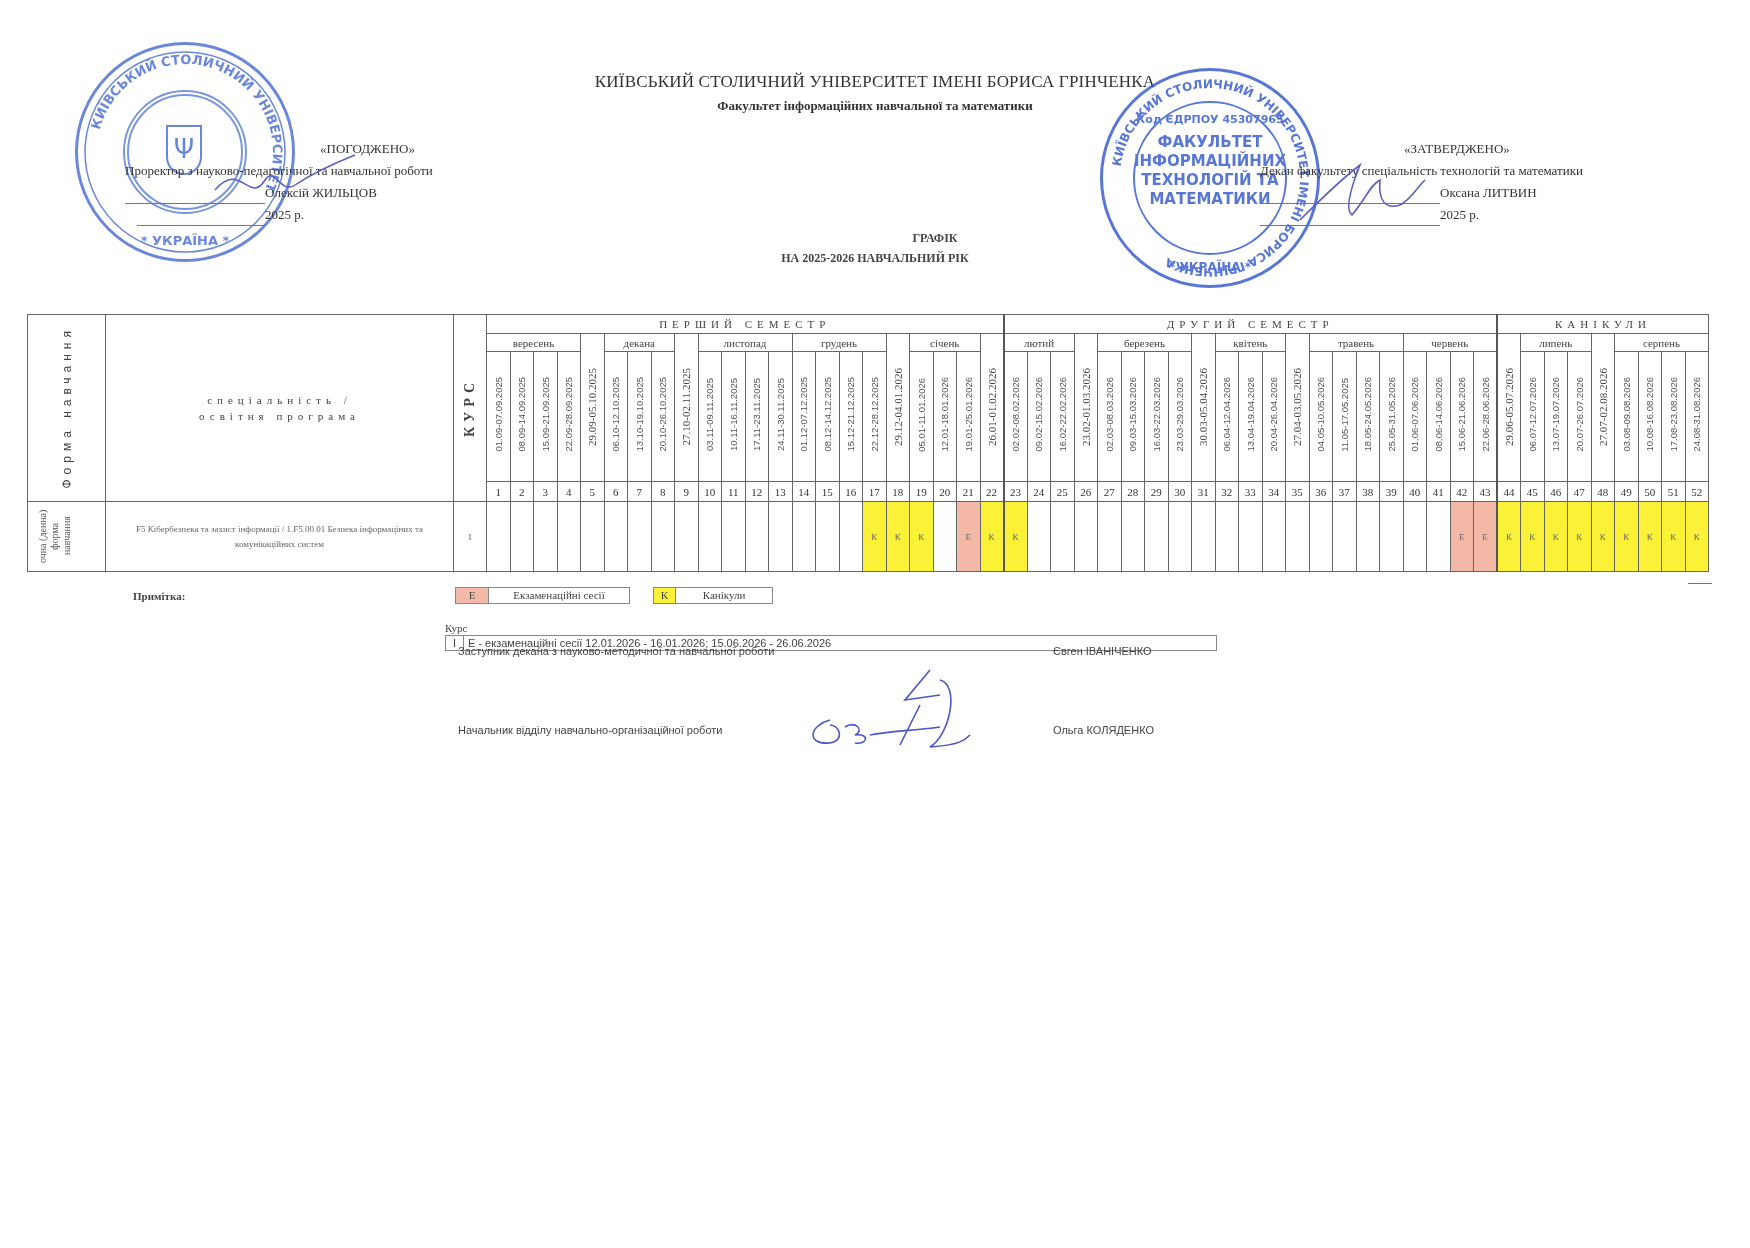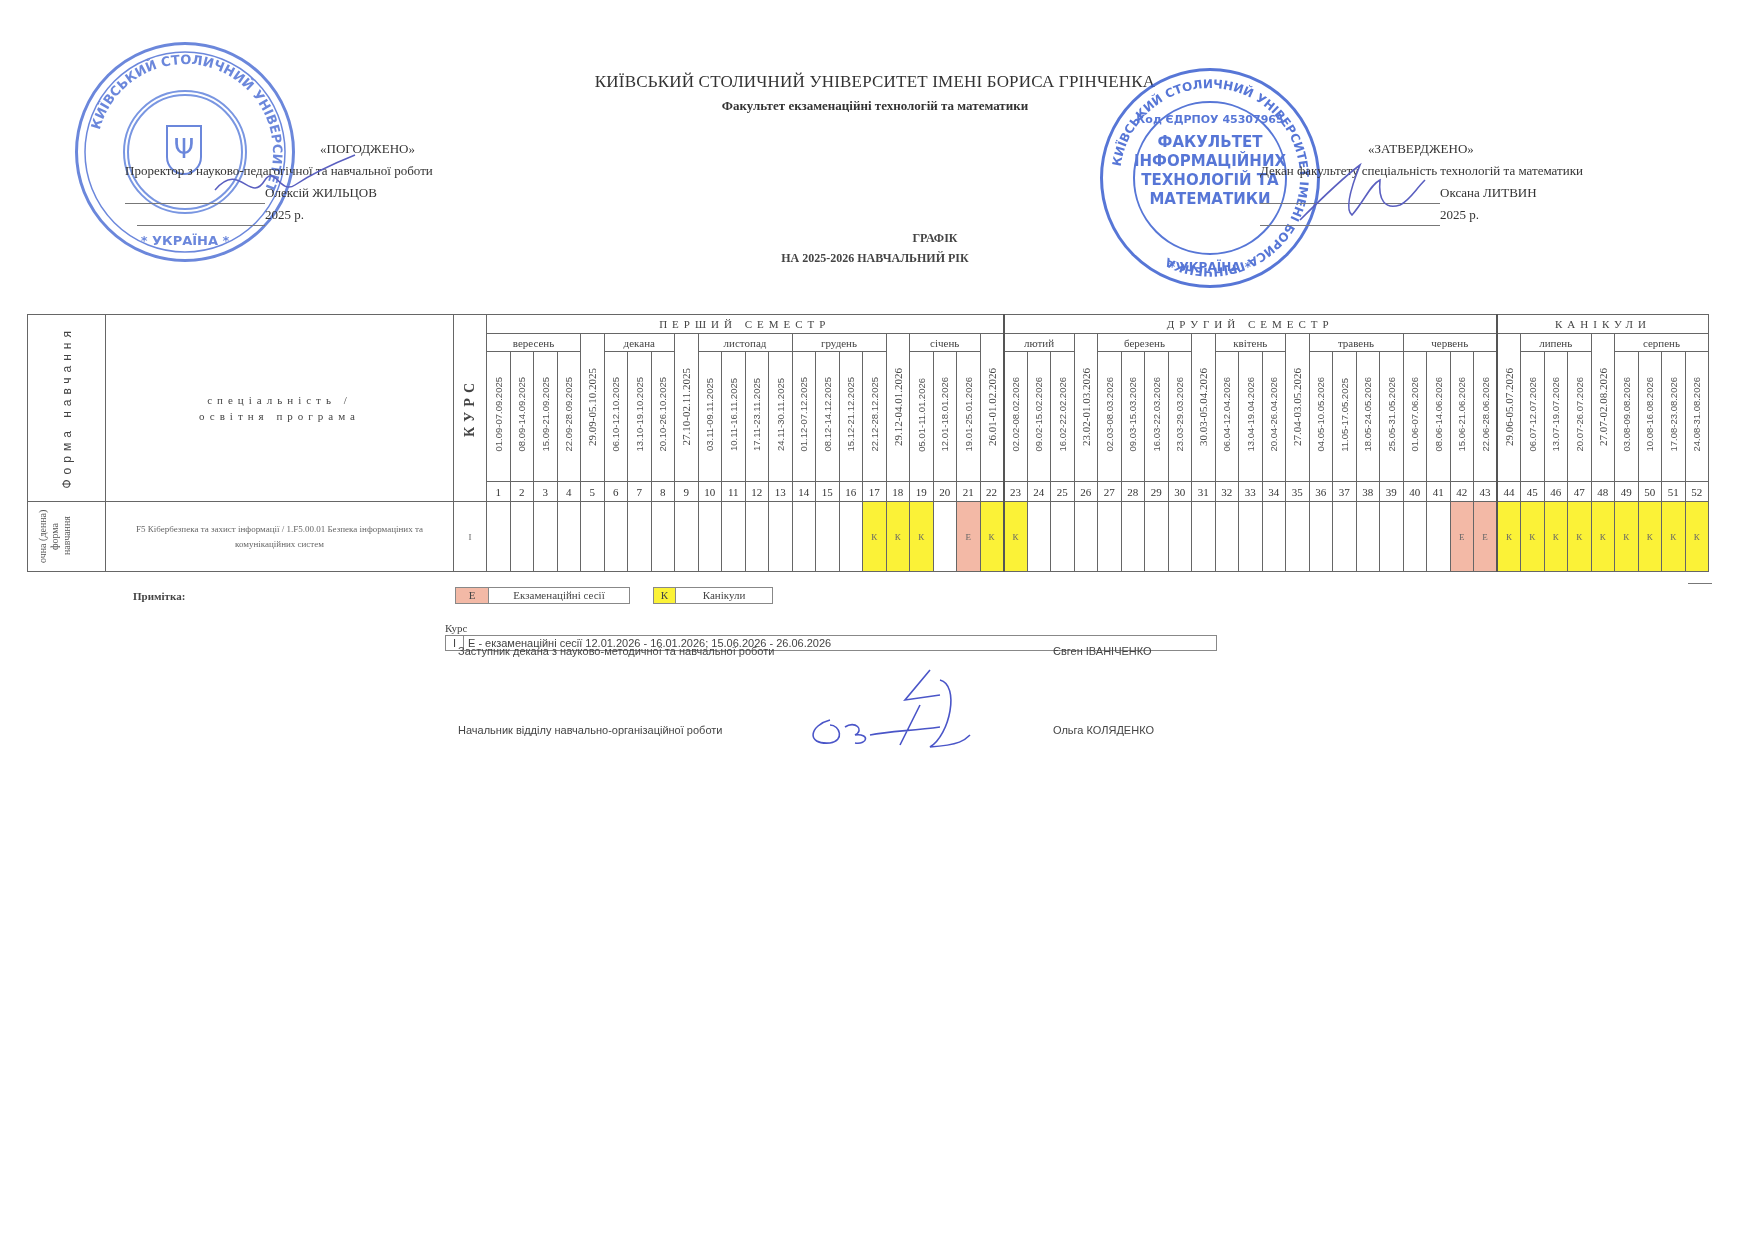--- a/index.html
+++ b/index.html
@@ -6,21 +6,21 @@
   html, body { width: 1750px; height: 1248px; background: #ffffff; overflow: hidden; }
   body { position: relative; font-family: "Liberation Serif", "DejaVu Serif", serif; color: #3a3a3a; }
 
   .abs { position: absolute; }
 
   .univ { left: 0; width: 1750px; top: 72px; text-align: center; font-size: 17px; color: #333; letter-spacing: 0.2px; }
   .faculty { left: 0; width: 1750px; top: 98px; text-align: center; font-size: 13px; font-weight: bold; color: #333; }
 
   .approve-left { left: 125px; top: 138px; width: 350px; font-size: 13px; color: #333; line-height: 22px; }
   .approve-right { left: 1260px; top: 138px; width: 390px; font-size: 13px; color: #333; line-height: 22px; }
-  .approve-title { text-align: right; padding-right: 60px; }
+  .approve-title { text-align: right; padding-right: 60px; margin-left: 36px; }
   .approve-right .approve-title { text-align: left; padding-left: 108px; }
   .sig-line { display: flex; align-items: flex-end; }
   .sig-line .blank { border-bottom: 1px solid #777; height: 16px; display: inline-block; }
 
   .doc-title { left: 0; width: 1750px; top: 228px; text-align: center; font-size: 12px; font-weight: bold; color: #444; line-height: 20px; }
   .doc-title div:first-child { margin-left: 120px; }
 
   
   .stamp { position: absolute; border-radius: 50%; border: 3px solid #3a5fd0; color: #3a5fd0; font-family: "DejaVu Sans", sans-serif; }
   .stamp-left { left: 75px; top: 42px; width: 220px; height: 220px; opacity: 0.75; }
@@ -75,21 +75,21 @@
   .sign-row .name { position: absolute; left: 595px; text-align: right; }
   .sign-1 { top: 645px; }
   .sign-2 { top: 724px; }
 
   .edge-mark { position: absolute; left: 1688px; top: 583px; width: 24px; height: 1px; background: #777; }
 </style>
 </head>
 <body>
 
 <div class="abs univ">КИЇВСЬКИЙ СТОЛИЧНИЙ УНІВЕРСИТЕТ ІМЕНІ БОРИСА ГРІНЧЕНКА</div>
-<div class="abs faculty">Факультет екзаменаційні технологій та математики</div>
+<div class="abs faculty">Факультет інформаційних навчальної та математики</div>
 
 <div class="stamp stamp-left">
   <svg width="214" height="214" viewBox="0 0 214 214">
     <defs>
         <path id="ringL" d="M107,107 m-88,0 a88,88 0 1,1 176,0 a88,88 0 1,1 -176,0"></path>
       </defs>
     <circle cx="107" cy="107" r="100" fill="none" stroke="#3a5fd0" stroke-width="1.5"></circle>
     <text font-size="13" font-weight="bold" fill="#3a5fd0" font-family="DejaVu Sans, sans-serif"><textPath href="#ringL" startOffset="4%">КИЇВСЬКИЙ СТОЛИЧНИЙ УНІВЕРСИТЕТ</textPath></text>
     <text x="107" y="200" text-anchor="middle" font-size="13" font-weight="bold" fill="#3a5fd0" font-family="DejaVu Sans, sans-serif">* УКРАЇНА *</text>
   </svg>

